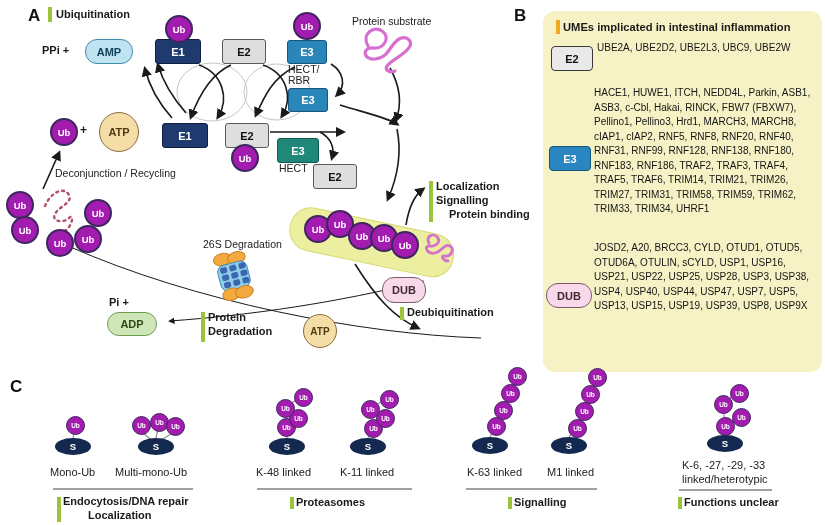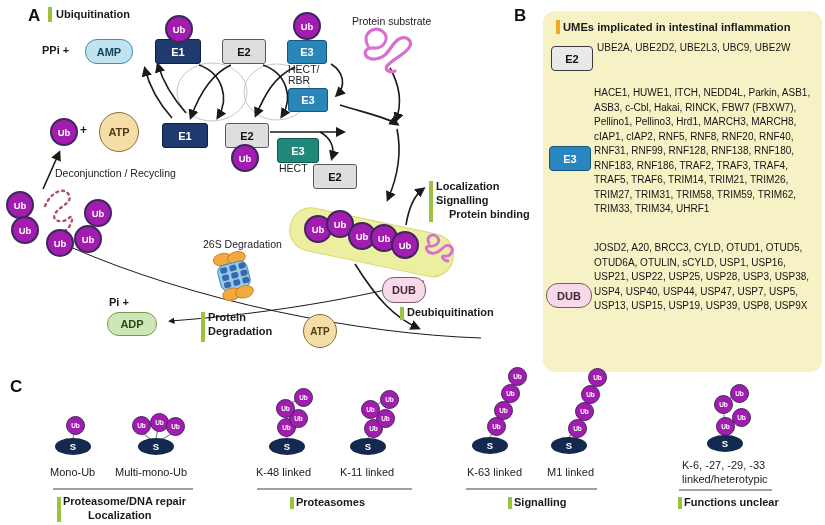--- a/index.html
+++ b/index.html
@@ -267,21 +267,21 @@
   <div class="chain-lbl" style="left:50px;top:466px;">Mono-Ub</div>
   <div class="chain-lbl" style="left:115px;top:466px;">Multi-mono-Ub</div>
   <div class="chain-lbl" style="left:256px;top:466px;">K-48 linked</div>
   <div class="chain-lbl" style="left:340px;top:466px;">K-11 linked</div>
   <div class="chain-lbl" style="left:467px;top:466px;">K-63 linked</div>
   <div class="chain-lbl" style="left:547px;top:466px;">M1 linked</div>
   <div class="chain-lbl" style="left:682px;top:459px;">K-6, -27, -29, -33</div>
   <div class="chain-lbl" style="left:682px;top:473px;">linked/heterotypic</div>
 
   <div class="bar" style="left:57px;top:497px;height:25px;width:3.5px;"></div>
-  <div class="fn-lbl" style="left:63px;top:495px;">Proteasome/DNA repair</div>
+  <div class="fn-lbl" style="left:63px;top:495px;">Endocytosis/DNA repair</div>
   <div class="fn-lbl" style="left:88px;top:509px;">Localization</div>
 
   <div class="bar" style="left:290px;top:497px;height:12px;width:3.5px;"></div>
   <div class="fn-lbl" style="left:296px;top:496px;">Proteasomes</div>
 
   <div class="bar" style="left:508px;top:497px;height:12px;width:3.5px;"></div>
   <div class="fn-lbl" style="left:514px;top:496px;">Signalling</div>
 
   <div class="bar" style="left:678px;top:497px;height:12px;width:3.5px;"></div>
   <div class="fn-lbl" style="left:684px;top:496px;">Functions unclear</div>

